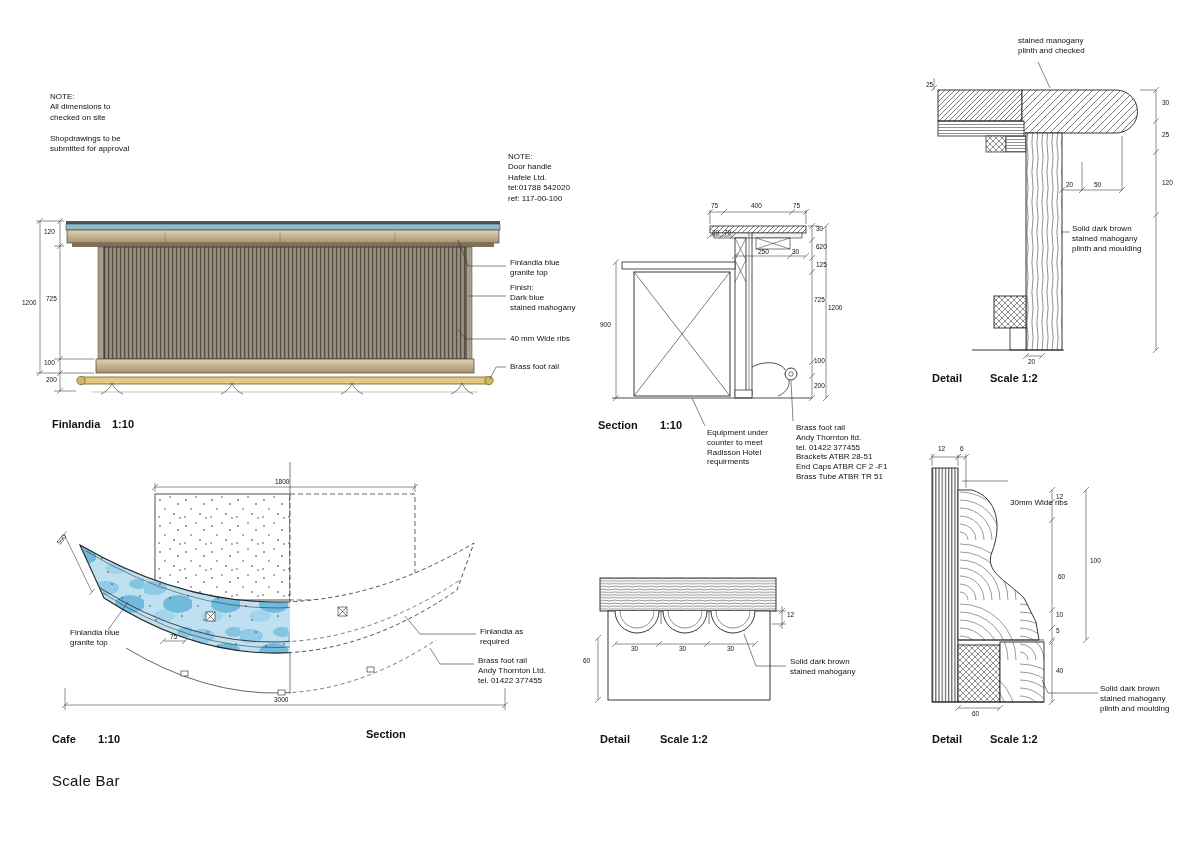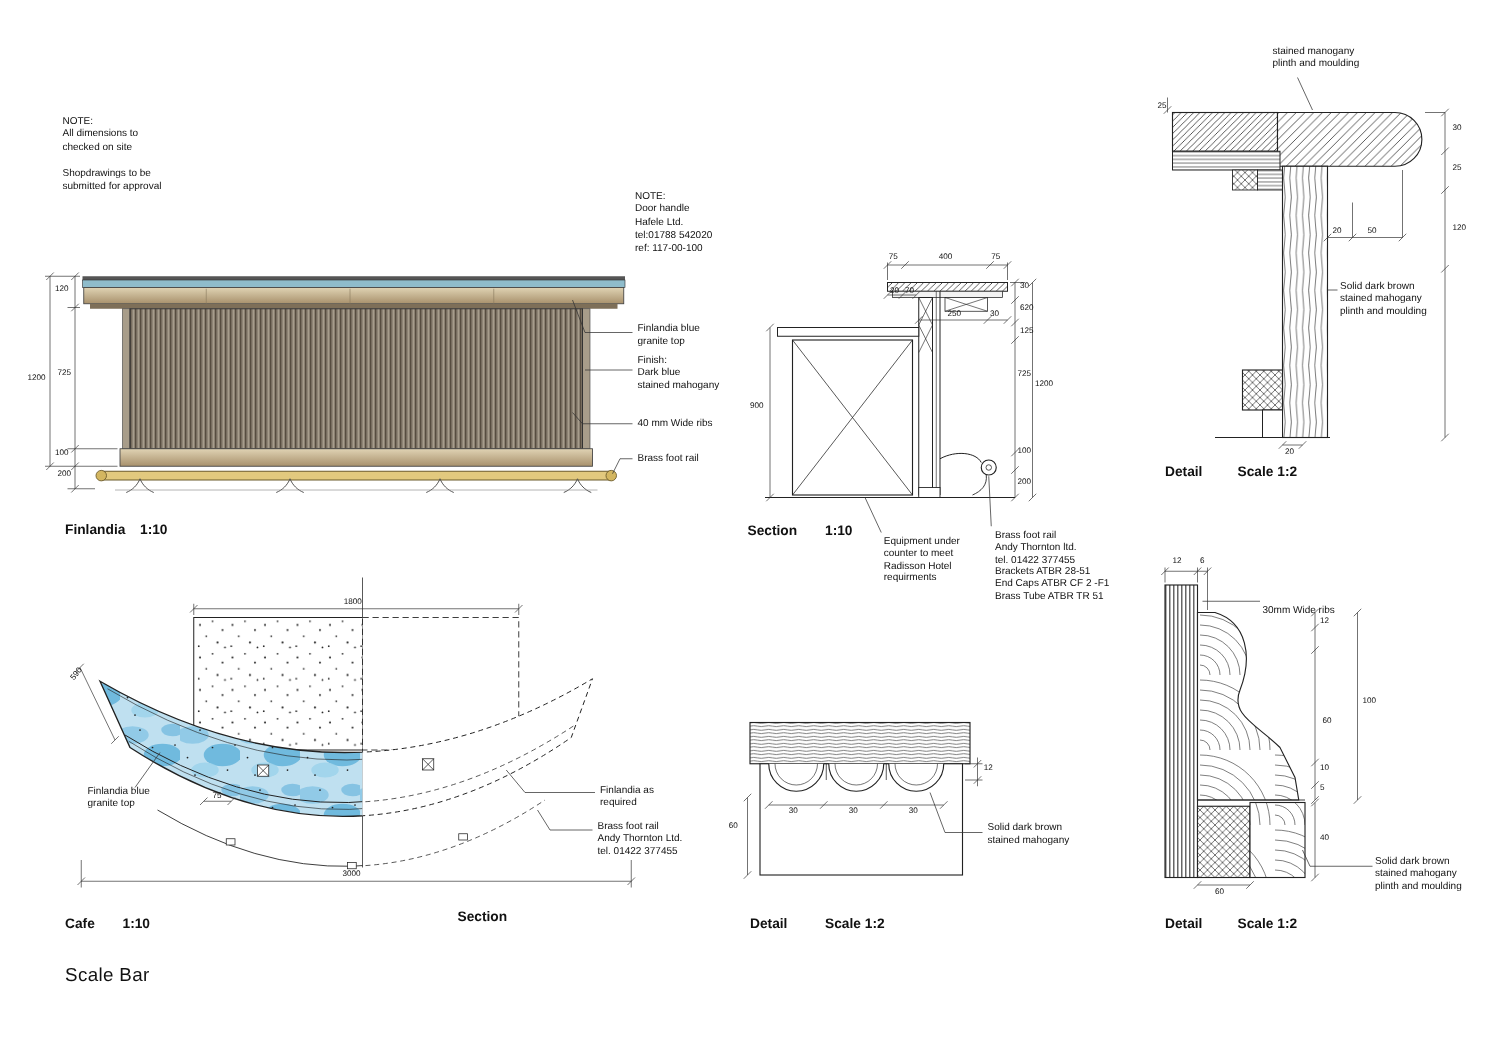--- a/index.html
+++ b/index.html
@@ -416,21 +416,21 @@
   <div class="lbl" style="left:796px;top:423px">Brass foot rail
 Andy Thornton ltd.
 tel. 01422 377455
 Brackets ATBR 28-51
 End Caps ATBR CF 2 -F1
 Brass Tube ATBR TR 51</div>
   <span class="cap" style="left:598px;top:419px">Section</span>
   <span class="cap" style="left:660px;top:419px">1:10</span>
 
   <div class="lbl" style="left:1018px;top:36px">stained manogany
-plinth and moulding</div>
+plinth and checked</div>
   <div class="lbl" style="left:1072px;top:224px">Solid dark brown
 stained mahogany
 plinth and moulding</div>
   <span class="dim" style="left:926px;top:82px">25</span>
   <span class="dim" style="left:1162px;top:100px">30</span>
   <span class="dim" style="left:1162px;top:132px">25</span>
   <span class="dim" style="left:1162px;top:180px">120</span>
   <span class="dim" style="left:1066px;top:182px">20</span>
   <span class="dim" style="left:1094px;top:182px">50</span>
   <span class="dim" style="left:1028px;top:359px">20</span>
@@ -455,21 +455,21 @@
   <div class="lbl" style="left:790px;top:657px">Solid dark brown
 stained mahogany</div>
   <span class="dim" style="left:787px;top:612px">12</span>
   <span class="dim" style="left:583px;top:658px">60</span>
   <span class="dim" style="left:631px;top:646px">30</span>
   <span class="dim" style="left:679px;top:646px">30</span>
   <span class="dim" style="left:727px;top:646px">30</span>
   <span class="cap" style="left:600px;top:733px">Detail</span>
   <span class="cap" style="left:660px;top:733px">Scale 1:2</span>
 
-  <div class="lbl" style="left:1010px;top:483px">30mm Wide ribs</div>
+  <div class="lbl" style="left:1010px;top:498px">30mm Wide ribs</div>
   <div class="lbl" style="left:1100px;top:684px">Solid dark brown
 stained mahogany
 plinth and moulding</div>
   <span class="dim" style="left:938px;top:446px">12</span>
   <span class="dim" style="left:960px;top:446px">6</span>
   <span class="dim" style="left:1056px;top:494px">12</span>
   <span class="dim" style="left:1090px;top:558px">100</span>
   <span class="dim" style="left:1058px;top:574px">60</span>
   <span class="dim" style="left:1056px;top:612px">10</span>
   <span class="dim" style="left:1056px;top:628px">5</span>

